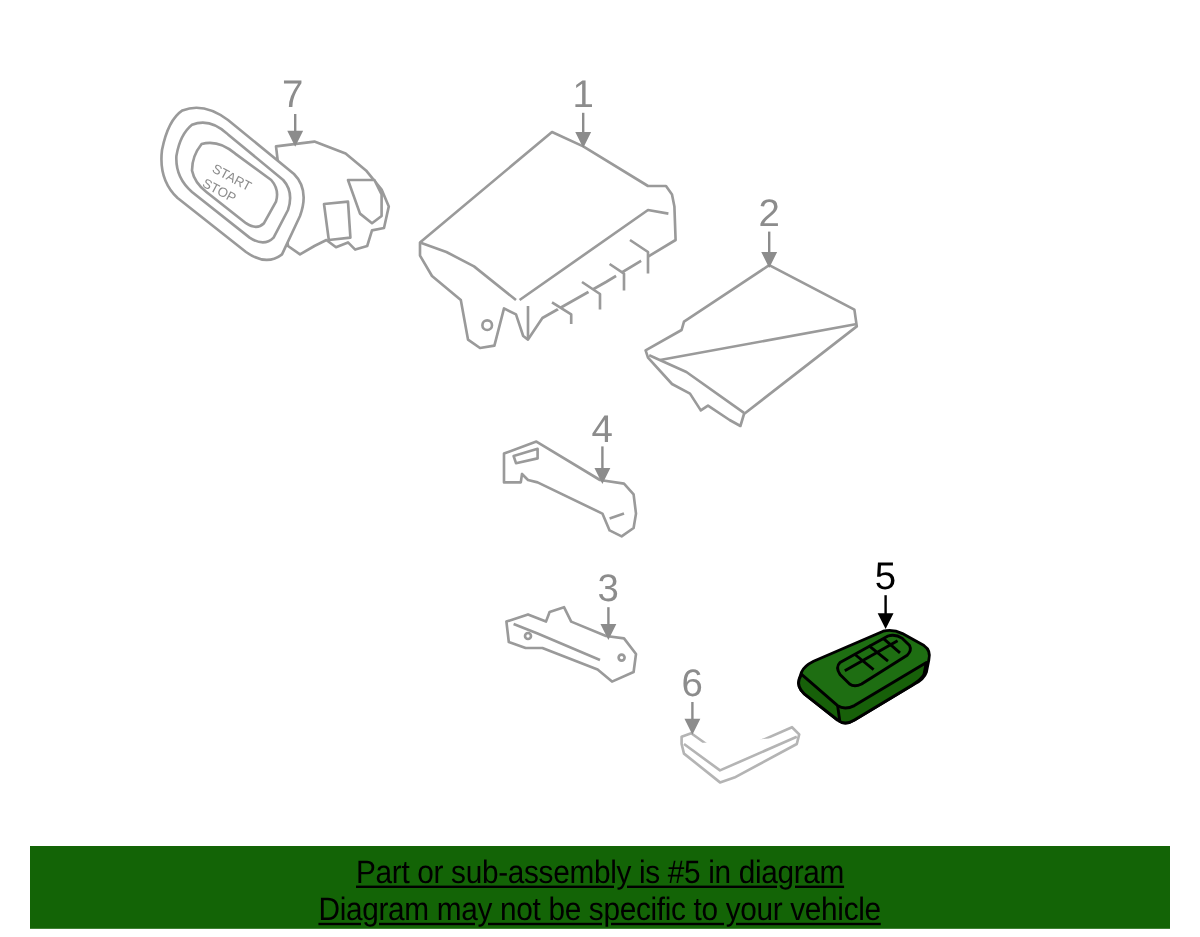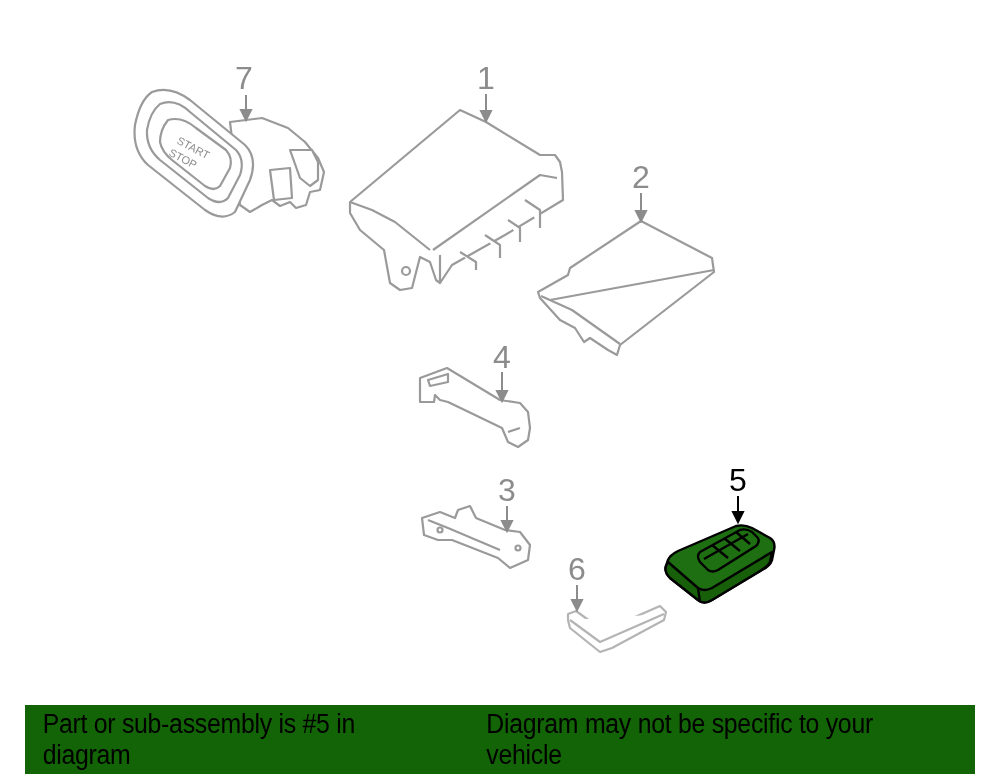--- a/index.html
+++ b/index.html
@@ -1,20 +1,20 @@
 <!DOCTYPE html>
 <html><head>
 <meta charset="utf-8">
 <style>
   html, body { margin: 0; padding: 0; background: #ffffff; }
   body { width: 1000px; height: 781px; position: relative; overflow: hidden; font-family: "Liberation Sans", sans-serif; }
   #diagram { position: absolute; left: 0; top: 0; width: 1000px; height: 700px; }
   .callout { position: absolute; font-family: "Liberation Sans", sans-serif; font-size: 32px; line-height: 1; color: #8c8c8c; }
   .callout.active { color: #000000; }
-  #banner { position: absolute; left: 25px; top: 705px; width: 950px; height: 69px; background: #136406; display: flex; align-items: center; justify-content: space-between; }
+  #banner { position: absolute; left: 25px; top: 705px; width: 950px; height: 69px; background: #136406; display: flex; flex-direction: column; align-items: center; justify-content: flex-end; text-decoration: underline; }
   #banner .line { font-family: "Liberation Sans", sans-serif; font-size: 27px; line-height: 31px; color: #000000; letter-spacing: -0.3px; transform: scaleX(0.92); }
 </style>
 </head>
 <body>
 
 <svg id="diagram" viewBox="0 0 1000 700" xmlns="http://www.w3.org/2000/svg">
 
   <g fill="#ffffff" stroke="#9a9a9a" stroke-width="2.2" stroke-linejoin="round">
     <path d="M230 122 L262 118 L288 128 L305 142 L318 158 L324 172 L320 190 L310 192 L306 205 L296 208 L290 202 L280 206 L272 200 L262 205 L250 212 L240 205 Z"></path>
     <path d="M290 150 L312 150 L318 162 L318 180 L310 186 L300 178 Z"></path>

